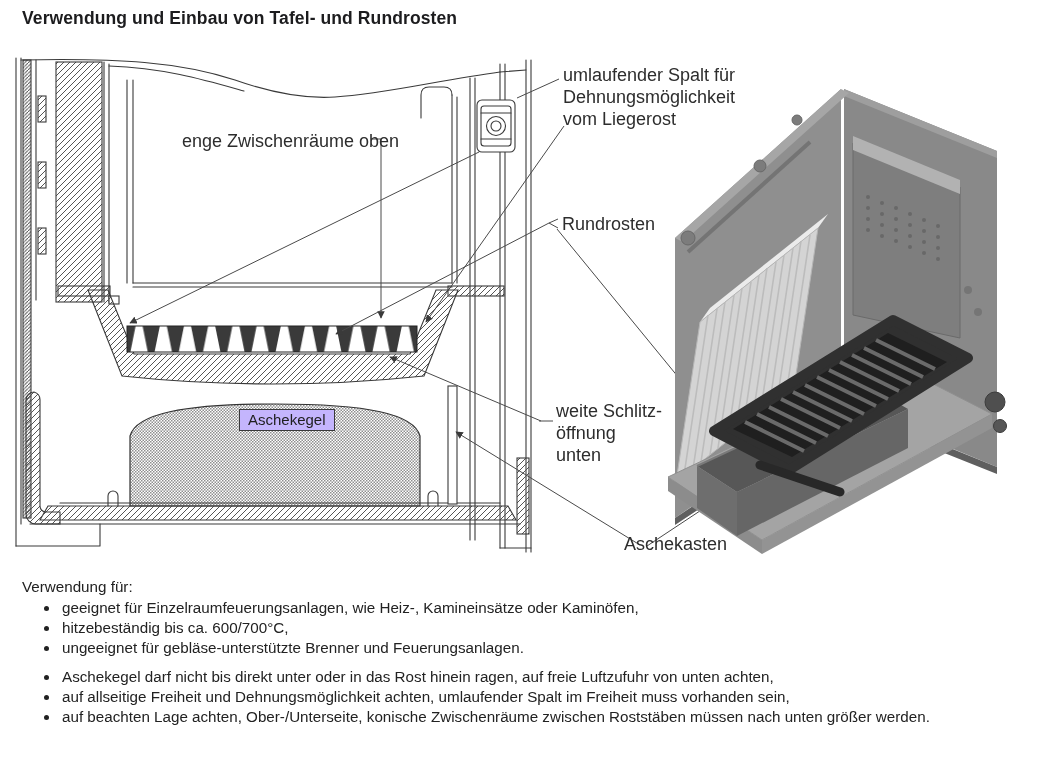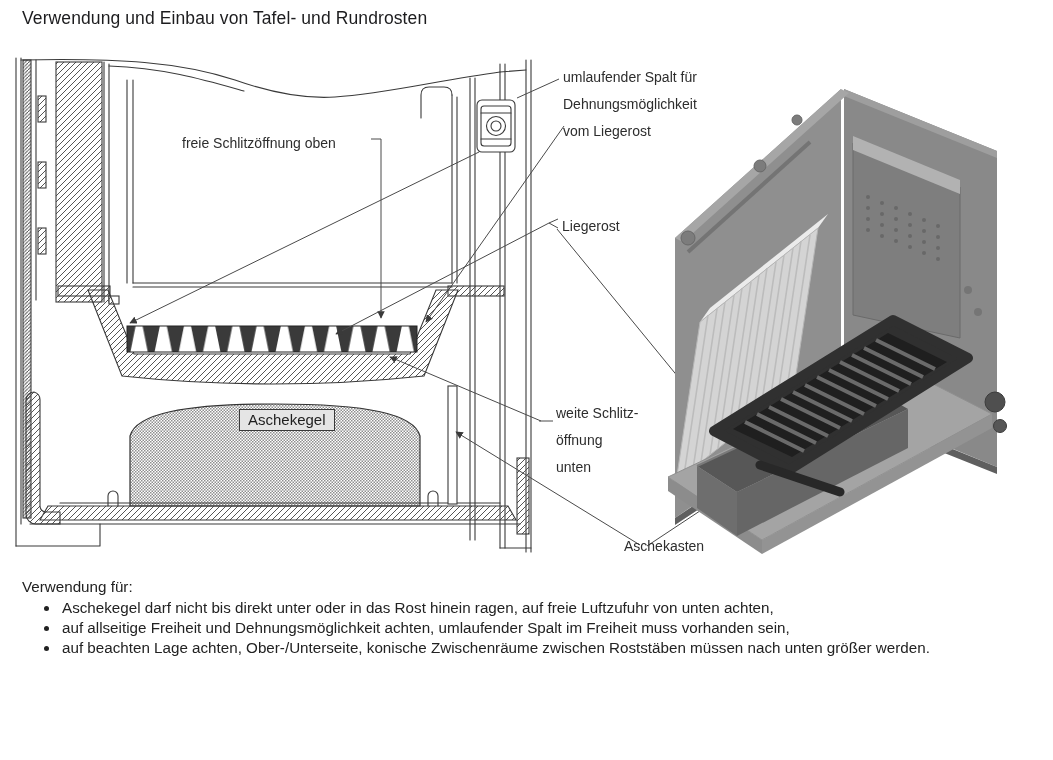--- a/index.html
+++ b/index.html
@@ -5,29 +5,29 @@
   :root{
     --line:#3a3a3a; --leader:#4a4a4a; --text:#222222; --title:#1c1c1e; --label:#2d2d2d;
   }
   html,body{margin:0;padding:0}
   body{
     width:1053px;height:760px;background:#ffffff;position:relative;overflow:hidden;
     font-family:"Liberation Sans", sans-serif;color:var(--text);
   }
   .page-title{
     position:absolute;left:22px;top:8px;margin:0;
-    font-size:17.5px;font-weight:normal;color:var(--title);letter-spacing:.1px;
+    font-size:17.5px;font-weight:bold;color:var(--title);letter-spacing:.1px;
   }
   svg.canvas{position:absolute;left:0;top:0}
   .callout{
-    position:absolute;font-size:14px;line-height:27px;color:var(--label);
+    position:absolute;font-size:18px;line-height:22px;color:var(--label);
     white-space:pre-line;
   }
   .kegel-box{
-    position:absolute;left:239px;top:409px;background:#e5e5e5;border:1.4px solid #3a3a3a;
+    position:absolute;left:239px;top:409px;background:#c4b5fd;border:1.4px solid #3a3a3a;
     padding:1px 8px 2px 8px;font-size:15px;color:#1e1e1e;white-space:nowrap;
   }
   .textblock{
     position:absolute;left:22px;top:577px;width:1015px;
     font-size:15.2px;line-height:20px;color:var(--text);
   }
   .textblock p{margin:0}
   .textblock ul{margin:1px 0 9px 0;padding-left:38px}
   .textblock li{padding-left:2px;margin:0}
   .ln{stroke:var(--line);stroke-width:1.1;fill:none;stroke-linecap:round}
@@ -207,31 +207,36 @@
       <polygon points="733,429 888,333 947,362 792,457" fill="#1f1f1f"></polygon>
       <path d="M745,422 L804,451 M757,414 L816,443 M769,407 L828,436 M781,399 L840,428 M793,392 L852,421 M805,385 L864,414 M817,377 L876,406 M829,370 L888,399 M840,362 L899,391 M852,355 L911,384 M864,348 L923,377 M876,340 L935,369" stroke="#6a6a6a" stroke-width="4" fill="none"></path>
       <path d="M760,465 L840,492" stroke="#282828" stroke-width="9" stroke-linecap="round"></path>
     </g>
 
     <circle cx="995" cy="402" r="10" fill="#4f4f4f" stroke="#3c3c3c"></circle>
     <circle cx="1000" cy="426" r="6.5" fill="#565656" stroke="#3c3c3c"></circle>
   </g>
 </svg>
 
-<div class="callout" style="left:182px;top:130px">freie Schlitzöffnung oben</div>
+<div class="callout" style="left:182px;top:130px">enge Zwischenräume oben</div>
 <div class="callout" style="left:563px;top:64px">umlaufender Spalt für
 Dehnungsmöglichkeit
 vom Liegerost</div>
-<div class="callout" style="left:562px;top:213px">Liegerost</div>
+<div class="callout" style="left:562px;top:213px">Rundrosten</div>
 <div class="callout" style="left:556px;top:400px">weite Schlitz-
 öffnung
 unten</div>
 <div class="kegel-box">Aschekegel</div>
 <div class="callout" style="left:624px;top:533px">Aschekasten</div>
 
 <div class="textblock">
   <p>Verwendung für:</p>
+  <ul>
+    <li>geeignet für Einzelraumfeuerungsanlagen, wie Heiz-, Kamineinsätze oder Kaminöfen,</li>
+    <li>hitzebeständig bis ca. 600/700°C,</li>
+    <li>ungeeignet für gebläse-unterstützte Brenner und Feuerungsanlagen.</li>
+  </ul>
   <ul>
     <li>Aschekegel darf nicht bis direkt unter oder in das Rost hinein ragen, auf freie Luftzufuhr von unten achten,</li>
     <li>auf allseitige Freiheit und Dehnungsmöglichkeit achten, umlaufender Spalt im Freiheit muss vorhanden sein,</li>
     <li>auf beachten Lage achten, Ober-/Unterseite, konische Zwischenräume zwischen Roststäben müssen nach unten größer werden.</li>
   </ul>
 </div>
 
 </body></html>

